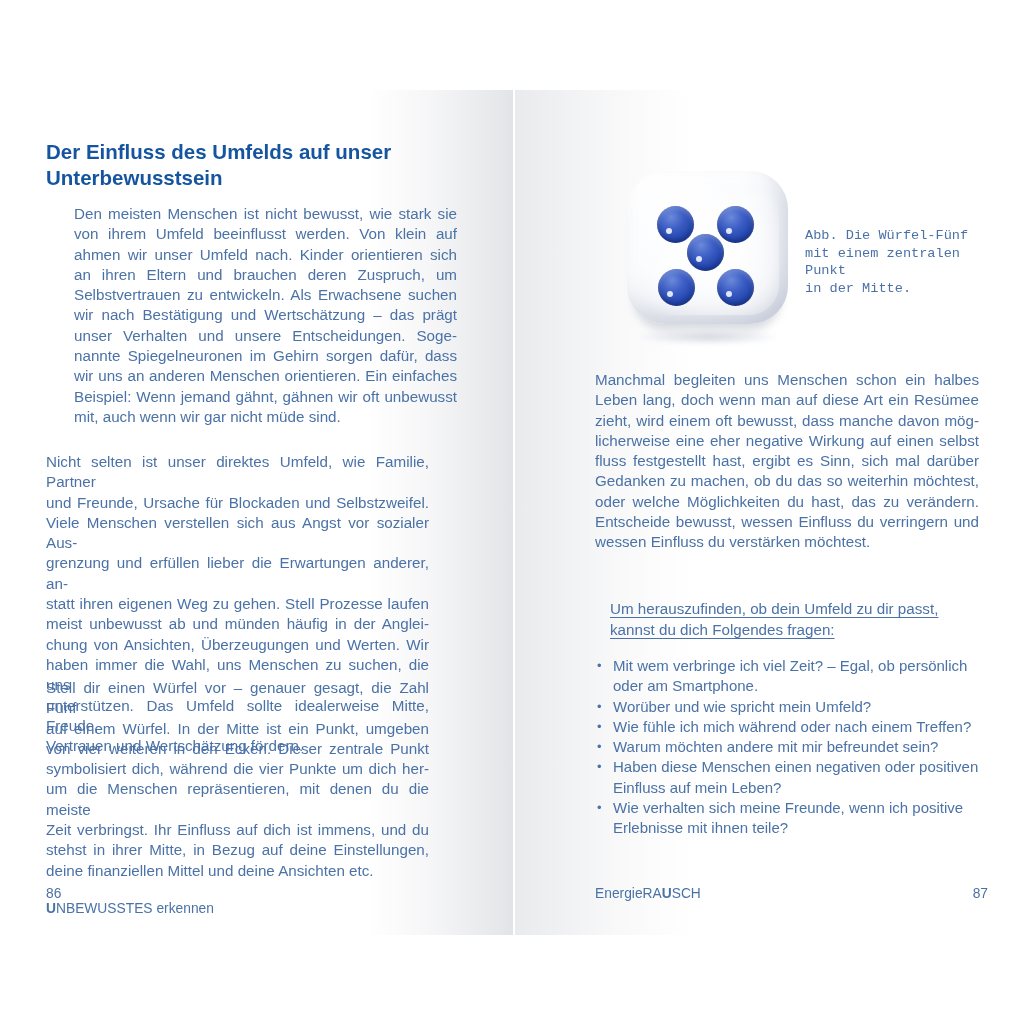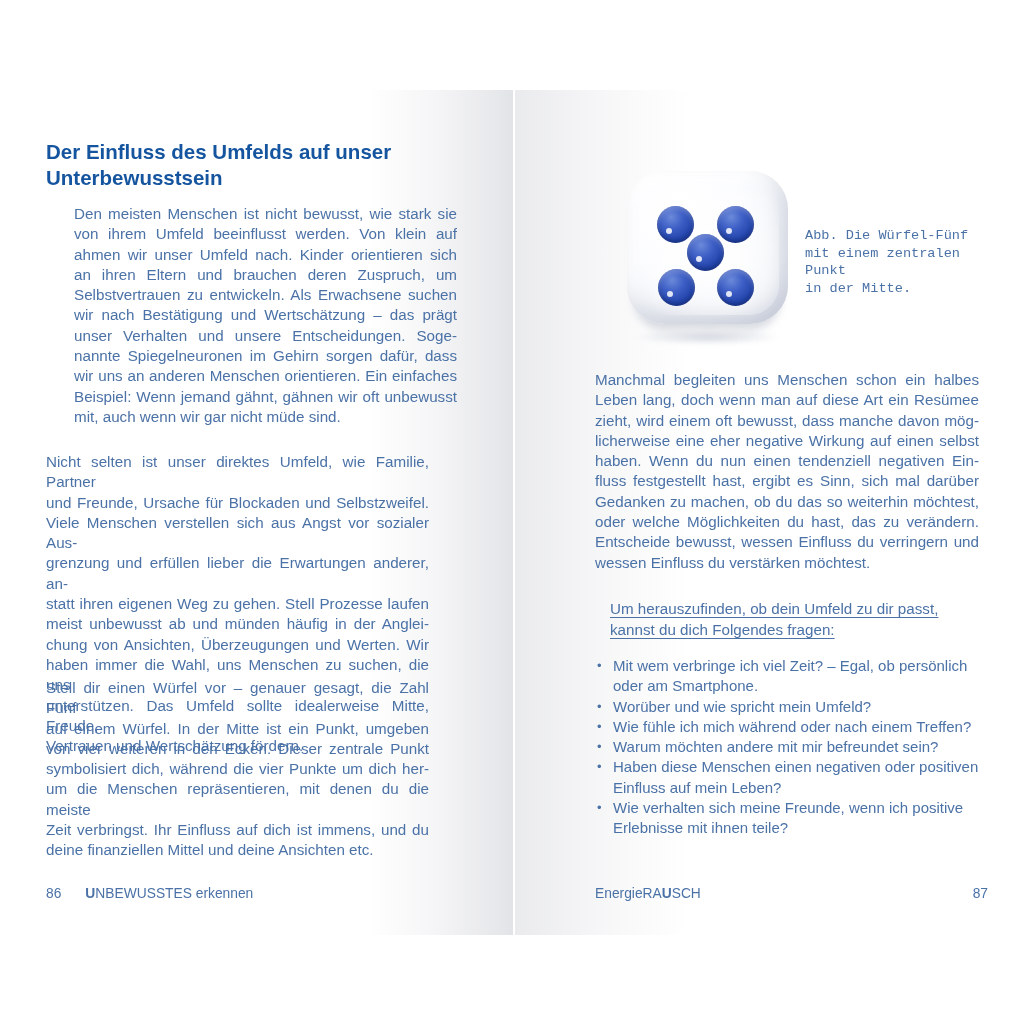--- a/index.html
+++ b/index.html
@@ -75,21 +75,21 @@
   .pip-br{left:90px;top:98px;}
   .die-reflection{
     position:absolute;left:634px;top:329px;width:148px;height:16px;border-radius:50%;
     background:radial-gradient(ellipse at center, rgba(168,176,194,0.5) 0%, rgba(255,255,255,0) 70%);
     filter:blur(2px);
   }
   .caption{left:805px;top:227px;width:190px;color:#4b72a7;font-size:13.6px;line-height:17.6px;}
 
   
   .footer{color:#4b72a7;font-size:13.8px;top:886px;}
-  .footer-left{left:46px;width:383px;display:flex;}
+  .footer-left{left:46px;width:383px;display:flex;flex-direction:column;}
   .footer-left .pagenum{margin-right:24px;}
   .footer-left b, .footer-right b{font-weight:bold;}
   .footer-right{left:595px;width:393px;display:flex;justify-content:space-between;}
 </style>
 </head>
 <body>
 
 <div class="canvas">
 
   <div class="spine-shadow-left"></div>
@@ -128,20 +128,21 @@
       <span class="pline last">Vertrauen und Wertschätzung fördern.</span>
     </div>
 
   <div class="abs bodytext p3">
       <span class="pline">Stell dir einen Würfel vor – genauer gesagt, die Zahl Fünf</span>
       <span class="pline">auf einem Würfel. In der Mitte ist ein Punkt, umgeben</span>
       <span class="pline">von vier weiteren in den Ecken. Dieser zentrale Punkt</span>
       <span class="pline">symbolisiert dich, während die vier Punkte um dich her-</span>
       <span class="pline">um die Menschen repräsentieren, mit denen du die meiste</span>
       <span class="pline">Zeit verbringst. Ihr Einfluss auf dich ist immens, und du</span>
+      <span class="pline">stehst in ihrer Mitte, in Bezug auf deine Einstellungen,</span>
       <span class="pline last">deine finanziellen Mittel und deine Ansichten etc.</span>
     </div>
 
   <div class="abs footer footer-left">
     <span class="pagenum">86</span>
     <span><b>U</b><span>NBEWUSSTES erkennen</span></span>
   </div>
 
   <div class="die">
     <div class="pip pip-tl"></div>
@@ -156,21 +157,20 @@
       <span class="cline">Abb. Die Würfel-Fünf</span>
       <span class="cline">mit einem zentralen Punkt</span>
       <span class="cline last">in der Mitte.</span>
     </div>
 
   <div class="abs bodytext rp1">
       <span class="pline">Manchmal begleiten uns Menschen schon ein halbes</span>
       <span class="pline">Leben lang, doch wenn man auf diese Art ein Resümee</span>
       <span class="pline">zieht, wird einem oft bewusst, dass manche davon mög-</span>
       <span class="pline">licherweise eine eher negative Wirkung auf einen selbst</span>
-      <span class="pline">haben. Wenn du nun einen tendenziell negativen Ein-</span>
       <span class="pline">fluss festgestellt hast, ergibt es Sinn, sich mal darüber</span>
       <span class="pline">Gedanken zu machen, ob du das so weiterhin möchtest,</span>
       <span class="pline">oder welche Möglichkeiten du hast, das zu verändern.</span>
       <span class="pline">Entscheide bewusst, wessen Einfluss du verringern und</span>
       <span class="pline last">wessen Einfluss du verstärken möchtest.</span>
     </div>
 
   <div class="abs qheading">
       <span class="qline">Um herauszufinden, ob dein Umfeld zu dir passt, </span>
       <span class="qline last">kannst du dich Folgendes fragen:</span>

